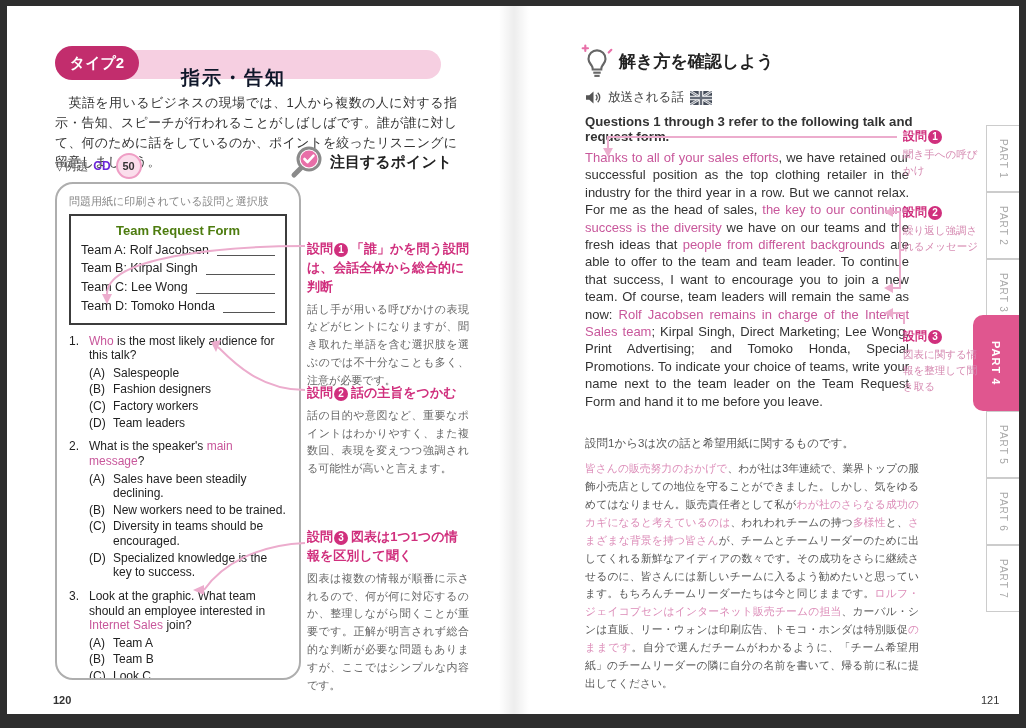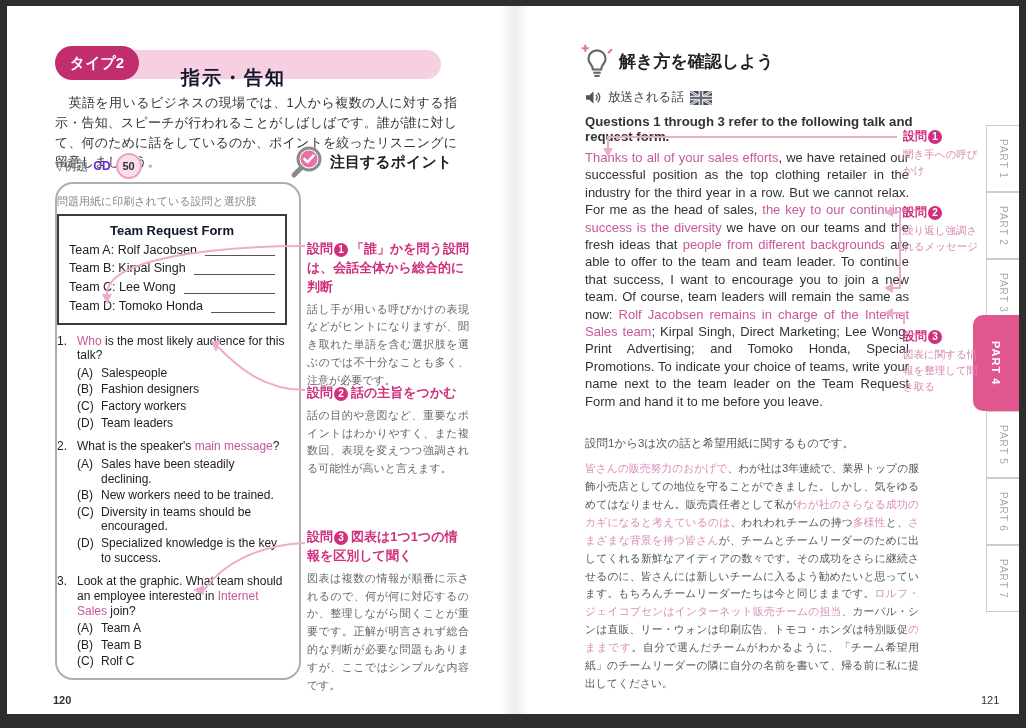--- a/index.html
+++ b/index.html
@@ -16,24 +16,24 @@
   .band-title{position:absolute;left:150px;top:58px;font-size:19px;font-weight:bold;color:#0f172a;line-height:28px;letter-spacing:2px;margin-left:24px;}
   .intro{position:absolute;left:48px;top:87px;width:402px;font-size:13px;line-height:1.52;color:#333;text-align:justify;}
   .example-row{position:absolute;left:48px;top:147px;display:flex;align-items:center;gap:5px;font-size:12px;color:#555;}
   .cd{color:#6d28d9;font-weight:bold;}
   .track{width:22px;height:22px;border:2px solid #ef9ec5;background:#fbdeec;border-radius:50%;
          text-align:center;line-height:22px;font-size:11px;color:#333;font-weight:bold;}
   .focus{position:absolute;left:281px;top:138px;display:flex;align-items:center;gap:6px;}
   .focus-title{font-size:15px;font-weight:bold;color:#222;}
 
   .qbox{position:absolute;left:48px;top:176px;width:246px;height:498px;border:2px solid #aeaeae;
-        border-radius:18px;padding:10px 12px 0 0;box-sizing:border-box;overflow:hidden;}
+        border-radius:18px;padding:10px 12px 0 12px;box-sizing:border-box;overflow:hidden;}
   .qbox-caption{font-size:11px;color:#888;}
   .form-box{border:2px solid #3c3c3c;margin-top:5px;padding:5px 10px 7px;}
-  .form-title{font-size:13px;font-weight:bold;text-align:center;color:#0f172a;line-height:1.5;}
+  .form-title{font-size:13px;font-weight:bold;text-align:center;color:#4d7c0f;line-height:1.5;}
   .frow{display:flex;font-size:12.5px;color:#222;line-height:1.5;}
   .frow-line{flex:1;border-bottom:1px solid #555;margin:0 0 3px 8px;}
   .q{display:flex;font-size:12px;line-height:1.22;color:#222;margin-top:9px;}
   .qno{width:20px;flex:none;}
   .qtext{flex:1;}
   .choices{padding-left:20px;margin-top:3px;}
   .choice{display:flex;font-size:12px;line-height:1.22;color:#222;margin-top:2px;}
   .cno{width:24px;flex:none;}
   .ctext{flex:1;}
   .hl{color:#c8579b;}
@@ -194,21 +194,21 @@
       <div class="choice">
           <span class="cno">(A)</span>
           <span class="ctext">Team A</span>
         </div>
       <div class="choice">
           <span class="cno">(B)</span>
           <span class="ctext">Team B</span>
         </div>
       <div class="choice">
           <span class="cno">(C)</span>
-          <span class="ctext">Rolf C</span>
+          <span class="ctext">Look C</span>
         </div>
 
     </div>
   </div>
 
   <div class="tip" style="top:234px;">
     <div class="tip-head"><span>設問</span><span class="qnum">1</span><span>「誰」かを問う設問は、会話全体から総合的に判断</span></div>
     <div class="tip-body">話し手が用いる呼びかけの表現などがヒントになりますが、聞き取れた単語を含む選択肢を選ぶのでは不十分なことも多く、注意が必要です。</div>
   </div>
   <div class="tip" style="top:378px;">

